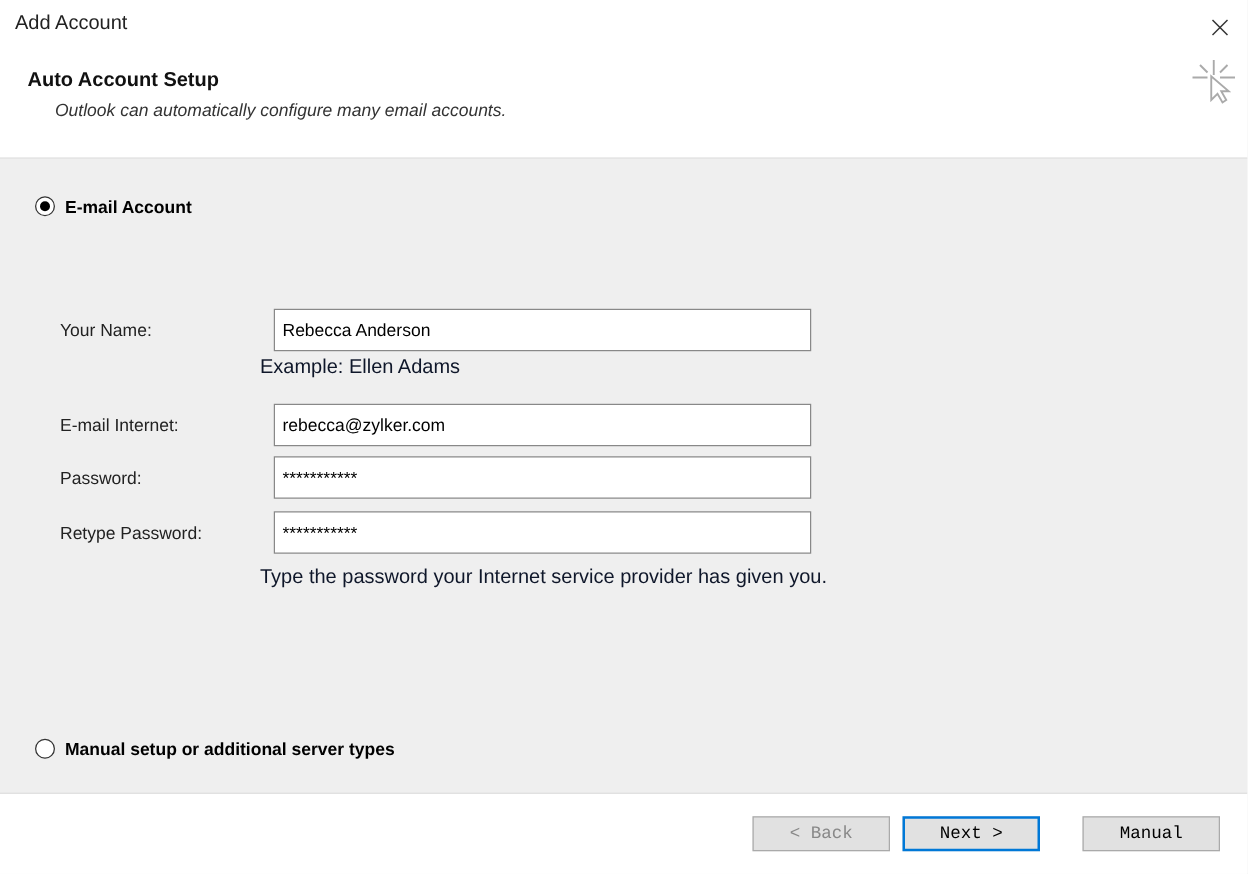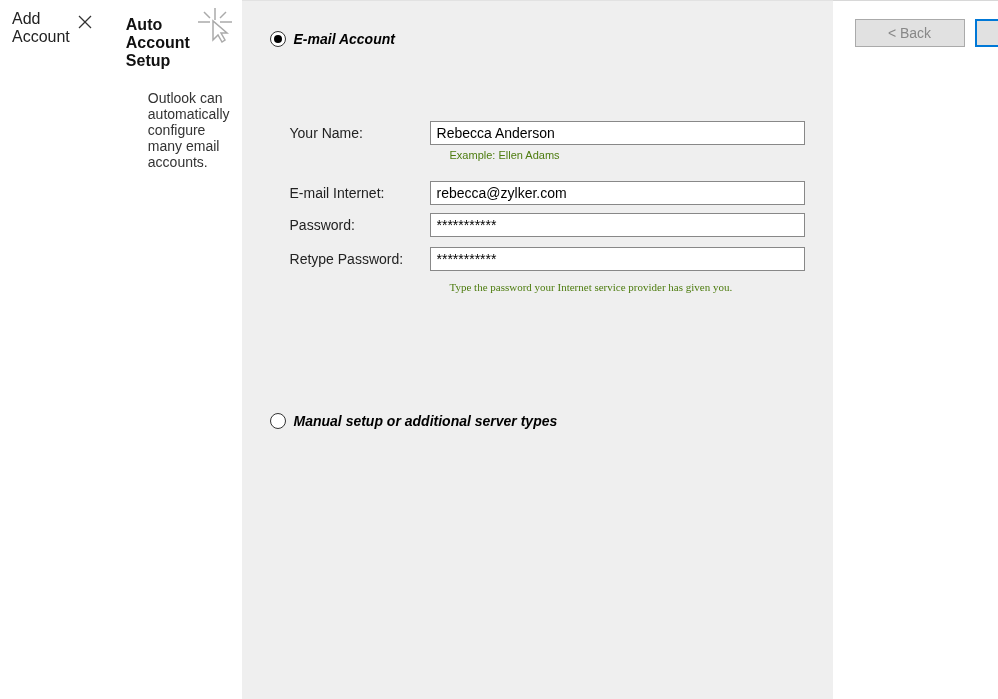--- a/index.html
+++ b/index.html
@@ -13,21 +13,21 @@
       color: #000;
       background: #fff;
       width: 998px;
       height: 699px;
       overflow: hidden;
     }
     .window {
       width: 100%;
       height: 100%;
       display: flex;
-      flex-direction: row;
+      flex-direction: column;
       background: #fff;
     }
     .titlebar {
       display: flex;
       justify-content: space-between;
       align-items: flex-start;
       padding: 10px 10px 0 10px;
       height: 40px;
     }
     .titlebar-title {
@@ -37,53 +37,53 @@
     }
     .close-btn {
       width: 24px;
       height: 24px;
       display: flex;
       align-items: center;
       justify-content: center;
       cursor: pointer;
     }
     .header {
-      padding: 16px 12px 12px 22px;
+      padding: 16px 12px 30px 22px;
       position: relative;
     }
     .header-title {
       font-size: 16px;
       font-weight: bold;
       color: #111;
     }
     .header-desc {
       font-size: 14px;
       color: #333;
       margin-left: 22px;
-      margin-top: 20px;
+      margin-top: 6px;
+      font-style: italic;
     }
     .header-icon {
       position: absolute;
       right: 8px;
       top: 6px;
     }
     .content {
       flex: 1;
       background: #efefef;
       border-top: 1px solid #e2e2e2;
       padding: 30px 28px 10px 28px;
       display: flex;
       flex-direction: column;
     }
     .radio-row {
       display: flex;
       align-items: center;
       gap: 8px;
       margin-bottom: 4px;
-      font-style: italic;
     }
     .radio-outer {
       width: 16px;
       height: 16px;
       border: 1px solid #333;
       border-radius: 50%;
       background: #fff;
       display: flex;
       align-items: center;
       justify-content: center;
@@ -100,62 +100,62 @@
       font-size: 14px;
     }
     .form-section {
       margin-top: 70px;
       margin-left: 20px;
     }
     .form-row {
       display: flex;
       align-items: center;
       margin-bottom: 4px;
+      gap: 31px;
     }
     .form-label {
       width: 140px;
       font-size: 14px;
       color: #222;
     }
     .form-input {
-      width: 375px;
+      width: 430px;
       height: 24px;
       border: 1px solid #888;
       background: #fff;
       font-family: inherit;
       font-size: 14px;
-      padding: 1px 6px;
+      padding: 16px 6px;
       outline: none;
     }
     .form-hint {
       margin-left: 160px;
-      font-size: 11px;
-      color: #4d7c0f;
+      font-size: 16px;
+      color: #0f172a;
       margin-bottom: 20px;
     }
     .form-hint-last {
       margin-bottom: 0;
       margin-top: 10px;
-      font-family: Liberation Serif, serif;
     }
     .radio-manual {
       margin-top: 120px;
     }
     .footer {
       border-top: 1px solid #d8d8d8;
       background: #fff;
       padding: 18px 22px 18px 22px;
       display: flex;
       justify-content: flex-end;
       gap: 10px;
     }
     .btn {
       width: 110px;
       height: 28px;
-      font-family: Liberation Sans, sans-serif;
+      font-family: Liberation Mono, monospace;
       font-size: 14px;
       border: 1px solid #aaa;
       background: #e1e1e1;
       cursor: pointer;
     }
     .btn:disabled {
       color: #888;
       cursor: default;
     }
     .btn-primary {

